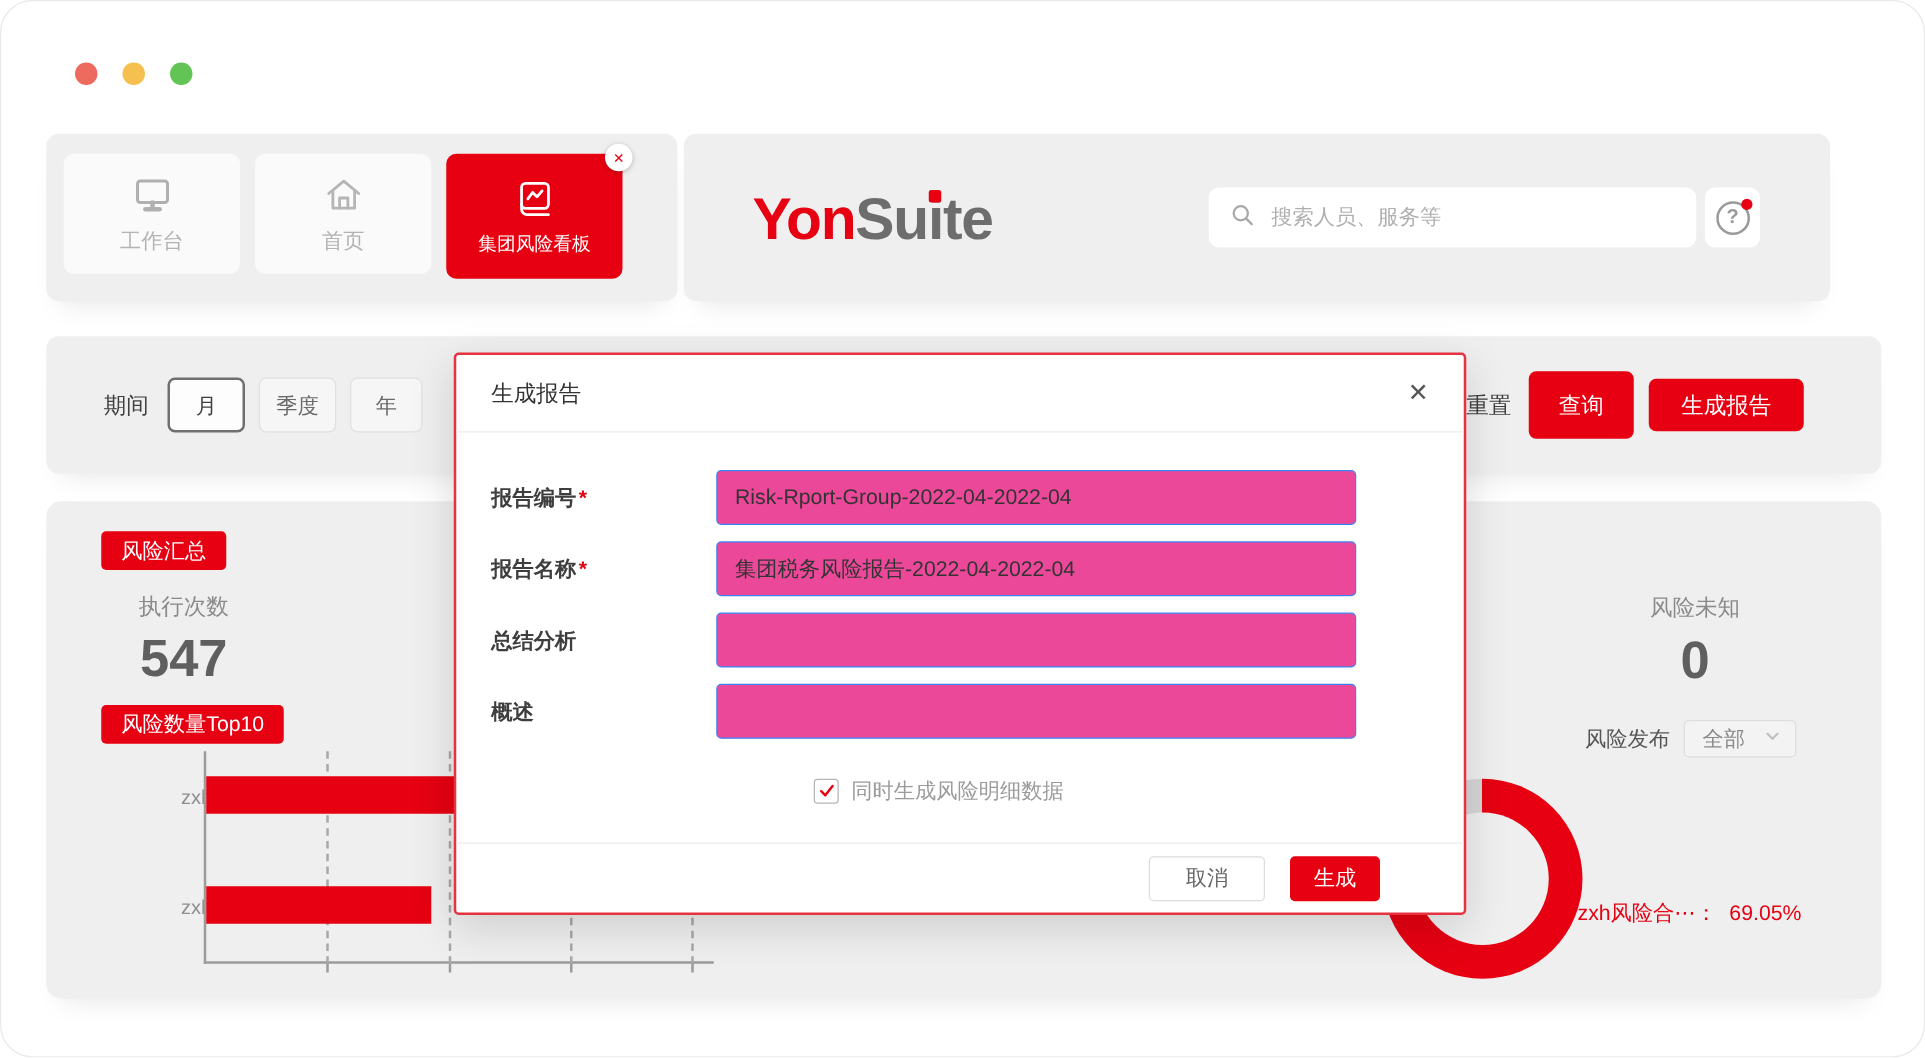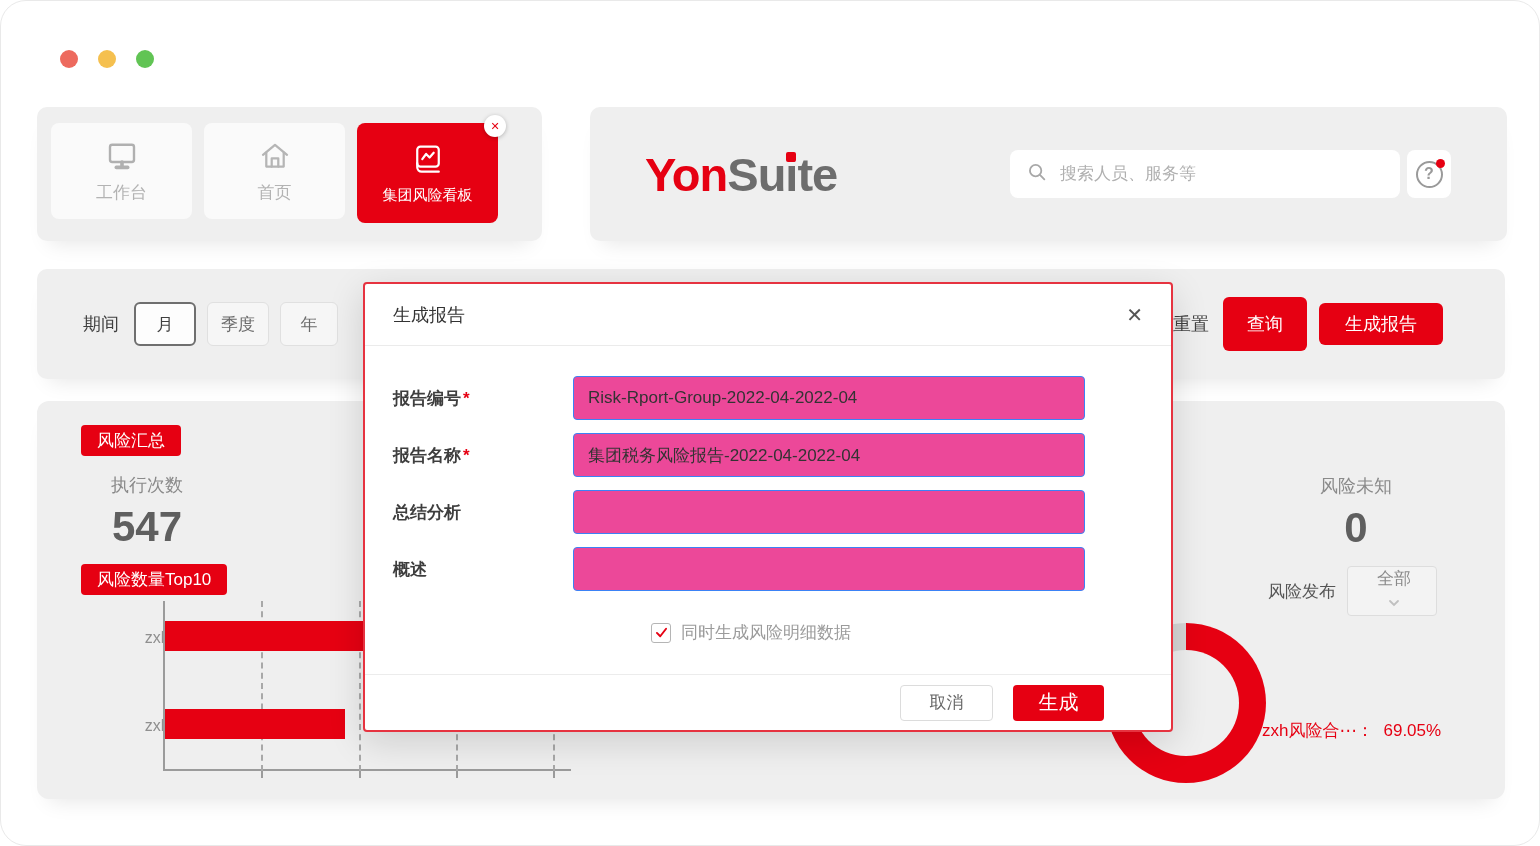--- a/index.html
+++ b/index.html
@@ -15,21 +15,21 @@
   .card { position:absolute; background:#efefef; border-radius:10px; box-shadow:0 14px 20px -12px rgba(0,0,0,.10); }
 
   
   .tabs-card { left:36px; top:106px; width:505px; height:134px; display:flex; align-items:flex-start; padding:16px 14px; gap:12px; }
   .nav-tab { position:relative; width:141px; height:96px; background:#fafafa; border-radius:8px; display:flex; flex-direction:column; align-items:center; justify-content:center; gap:7px; color:#b3b3b3; font-size:17px; cursor:pointer; }
   .nav-tab.active { background:#e60012; color:#fff; height:100px; font-size:15px; }
   .nav-tab svg { display:block; }
   .tab-close { position:absolute; top:-8px; right:-8px; width:22px; height:22px; background:#fff; border-radius:50%; box-shadow:0 1px 4px rgba(0,0,0,.25); color:#e60012; font-size:11px; font-weight:bold; display:flex; align-items:center; justify-content:center; }
 
   
-  .header-card { left:589px; top:106px; width:917px; height:134px; }
+  .header-card { left:546px; top:106px; width:917px; height:134px; }
   .logo { position:absolute; left:55px; top:0; height:134px; display:flex; align-items:center; font-size:47px; font-weight:800; letter-spacing:-1px; }
   .logo .red { color:#e60012; }
   .logo .gray { color:#6d6d6d; }
   .logo-i { position:relative; color:#6d6d6d; }
   .logo-i::after { content:''; position:absolute; top:5px; left:50%; transform:translateX(-50%); width:10px; height:10px; background:#e60012; border-radius:2px; }
   .search-box { position:absolute; left:420px; top:43px; width:390px; height:48px; background:#fff; border-radius:8px; display:flex; align-items:center; padding:0 16px; gap:12px; }
   .search-box input { border:none; outline:none; background:transparent; font-size:17px; color:#444; width:100%; font-family:inherit; }
   .search-box input::placeholder { color:#b0b0b0; }
   .help-box { position:absolute; left:817px; top:43px; width:44px; height:48px; background:#fff; border-radius:8px; display:flex; align-items:center; justify-content:center; }
   .help-glyph { position:relative; width:27px; height:27px; border:2.5px solid #9a9a9a; border-radius:50%; color:#9a9a9a; font-size:16px; font-weight:bold; display:flex; align-items:center; justify-content:center; }
@@ -63,21 +63,21 @@
   .plot { position:absolute; left:126px; top:200px; width:408px; height:170px; border-left:2px solid #9b9b9b; border-bottom:2px solid #9b9b9b; }
   .gridline { position:absolute; top:0; height:170px; border-left:2px dashed #a8a8a8; }
   .xtick { position:absolute; bottom:-9px; height:7px; border-left:2px solid #9b9b9b; }
   .hbar { position:absolute; left:0; height:30px; background:#e60012; }
   .bar-label { position:absolute; width:90px; text-align:right; font-size:16px; color:#8f8f8f; }
   .bl1 { left:64px; top:227px; } .bl2 { left:64px; top:315px; }
 
   
   .publish-row { position:absolute; left:1231px; top:168px; height:44px; display:flex; align-items:center; gap:11px; }
   .publish-label { font-size:17px; color:#555; }
-  .select-box { width:90px; height:50px; background:#f3f3f3; border:1px solid #ddd; border-radius:4px; display:flex; align-items:center; justify-content:space-between; padding:0 10px 0 14px; cursor:pointer;flex-direction:column; }
+  .select-box { width:90px; height:30px; background:#f3f3f3; border:1px solid #ddd; border-radius:4px; display:flex; align-items:center; justify-content:space-between; padding:0 10px 0 14px; cursor:pointer; }
   .select-box .val { font-size:17px; color:#8a8a8a; }
 
   
   .donut { position:absolute; left:1069px; top:222px; width:160px; height:160px; border-radius:50%; background:conic-gradient(#e60012 0deg 346deg, #d6d6d6 346deg 360deg); }
   .donut::after { content:''; position:absolute; inset:27px; border-radius:50%; background:#efefef; }
   .donut-callout { position:absolute; left:1205px; top:318px; display:flex; align-items:center; gap:2px; color:#e60012; font-size:17px; font-weight:500; white-space:nowrap; }
   .leader { width:16px; height:2px; background:#e60012; margin-right:2px; }
 
   
   .modal { position:absolute; left:362px; top:281px; width:810px; height:450px; background:#fff; border:2px solid #e63340; border-radius:4px; box-shadow:0 10px 36px rgba(0,0,0,.14); z-index:10; }
@@ -87,21 +87,21 @@
   .m-body { padding-top:30px; }
   .m-row { display:flex; align-items:center; margin:0 0 13px 28px; }
   .m-row label { width:142px; margin-right:38px; font-size:17px; color:#3e3e3e;font-weight:bold; }
   .star { color:#e60012; margin-left:2px; }
   .m-input { width:512px; height:44px; border:1px solid #3b82f6; border-radius:4px; padding:0 14px; font-size:17px; color:#333; outline:none; font-family:inherit; background:#ec4899; }
   .chk-row { display:flex; align-items:center; gap:10px; margin:30px 0 0 286px; cursor:pointer; }
   .chk-box { width:20px; height:20px; background:#fff; border:1.5px solid #b5b5b5; border-radius:3px; display:flex; align-items:center; justify-content:center; }
   .chk-label { font-size:17px; color:#9b9b9b; }
   .m-footer { position:absolute; left:0; right:0; bottom:0; height:56px; border-top:1px solid #ececec; display:flex; align-items:center; justify-content:flex-end; gap:20px; padding-right:67px; }
   .btn-cancel { width:93px; height:36px; background:#fff; border:1px solid #dcdcdc; border-radius:4px; color:#666; font-size:17px; cursor:pointer; font-family:inherit; }
-  .btn-submit { width:91px; height:36px; border-radius:4px; font-size:20px; }
+  .btn-submit { width:72px; height:36px; border-radius:4px; font-size:17px; }
 </style>
 </head>
 <body>
 
 <div class="stage">
 
   <span class="dot r"></span>
   <span class="dot y"></span>
   <span class="dot g"></span>
 

